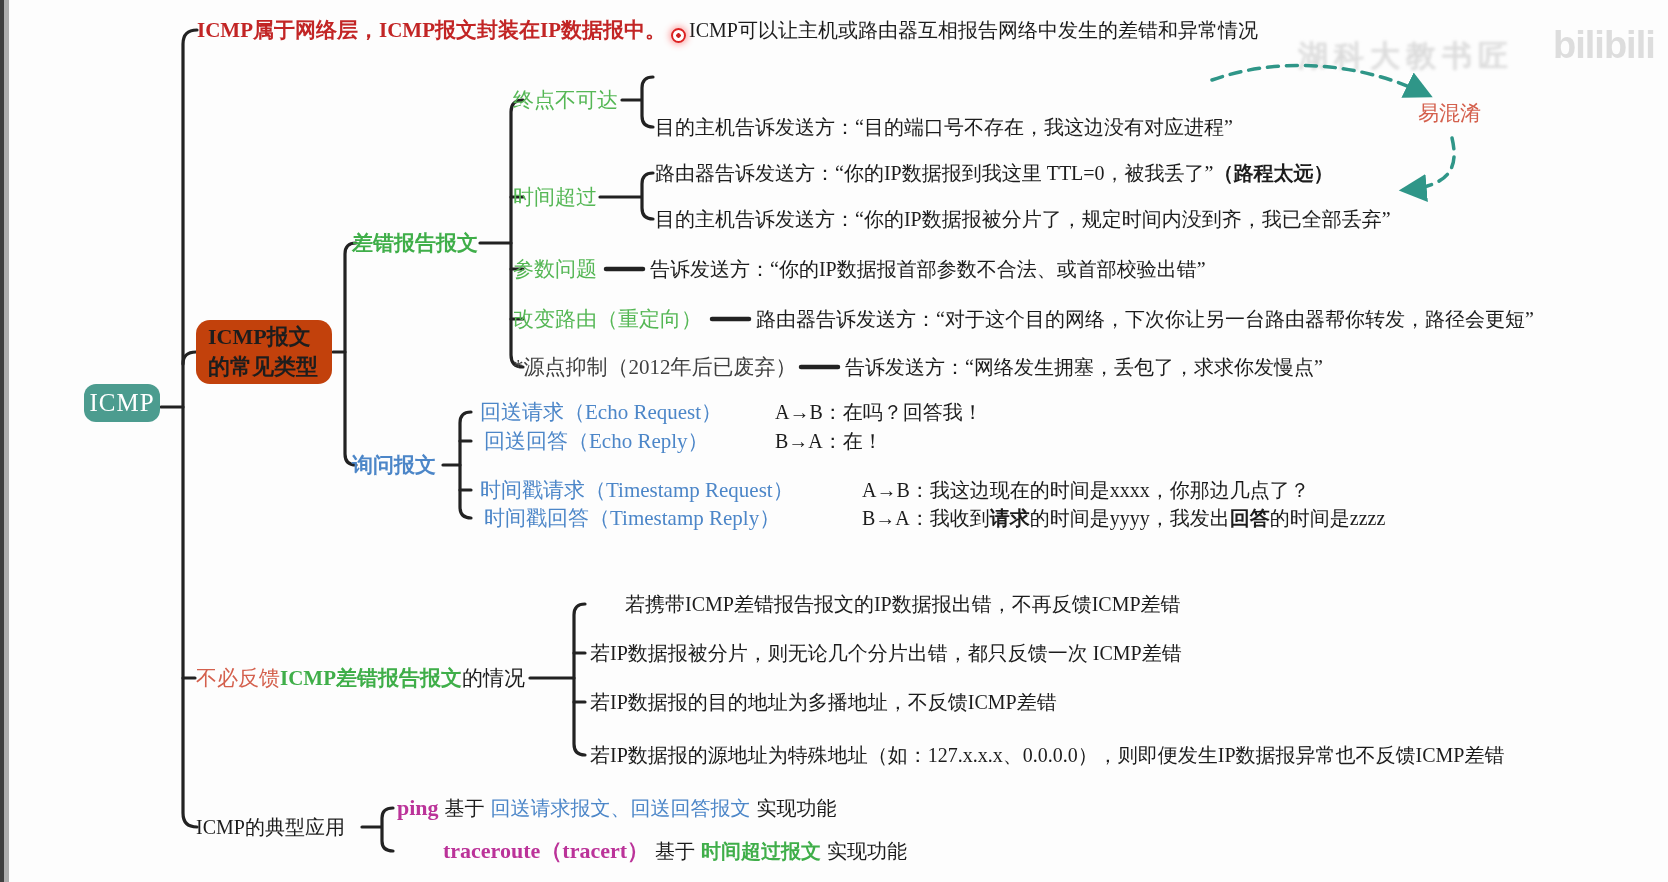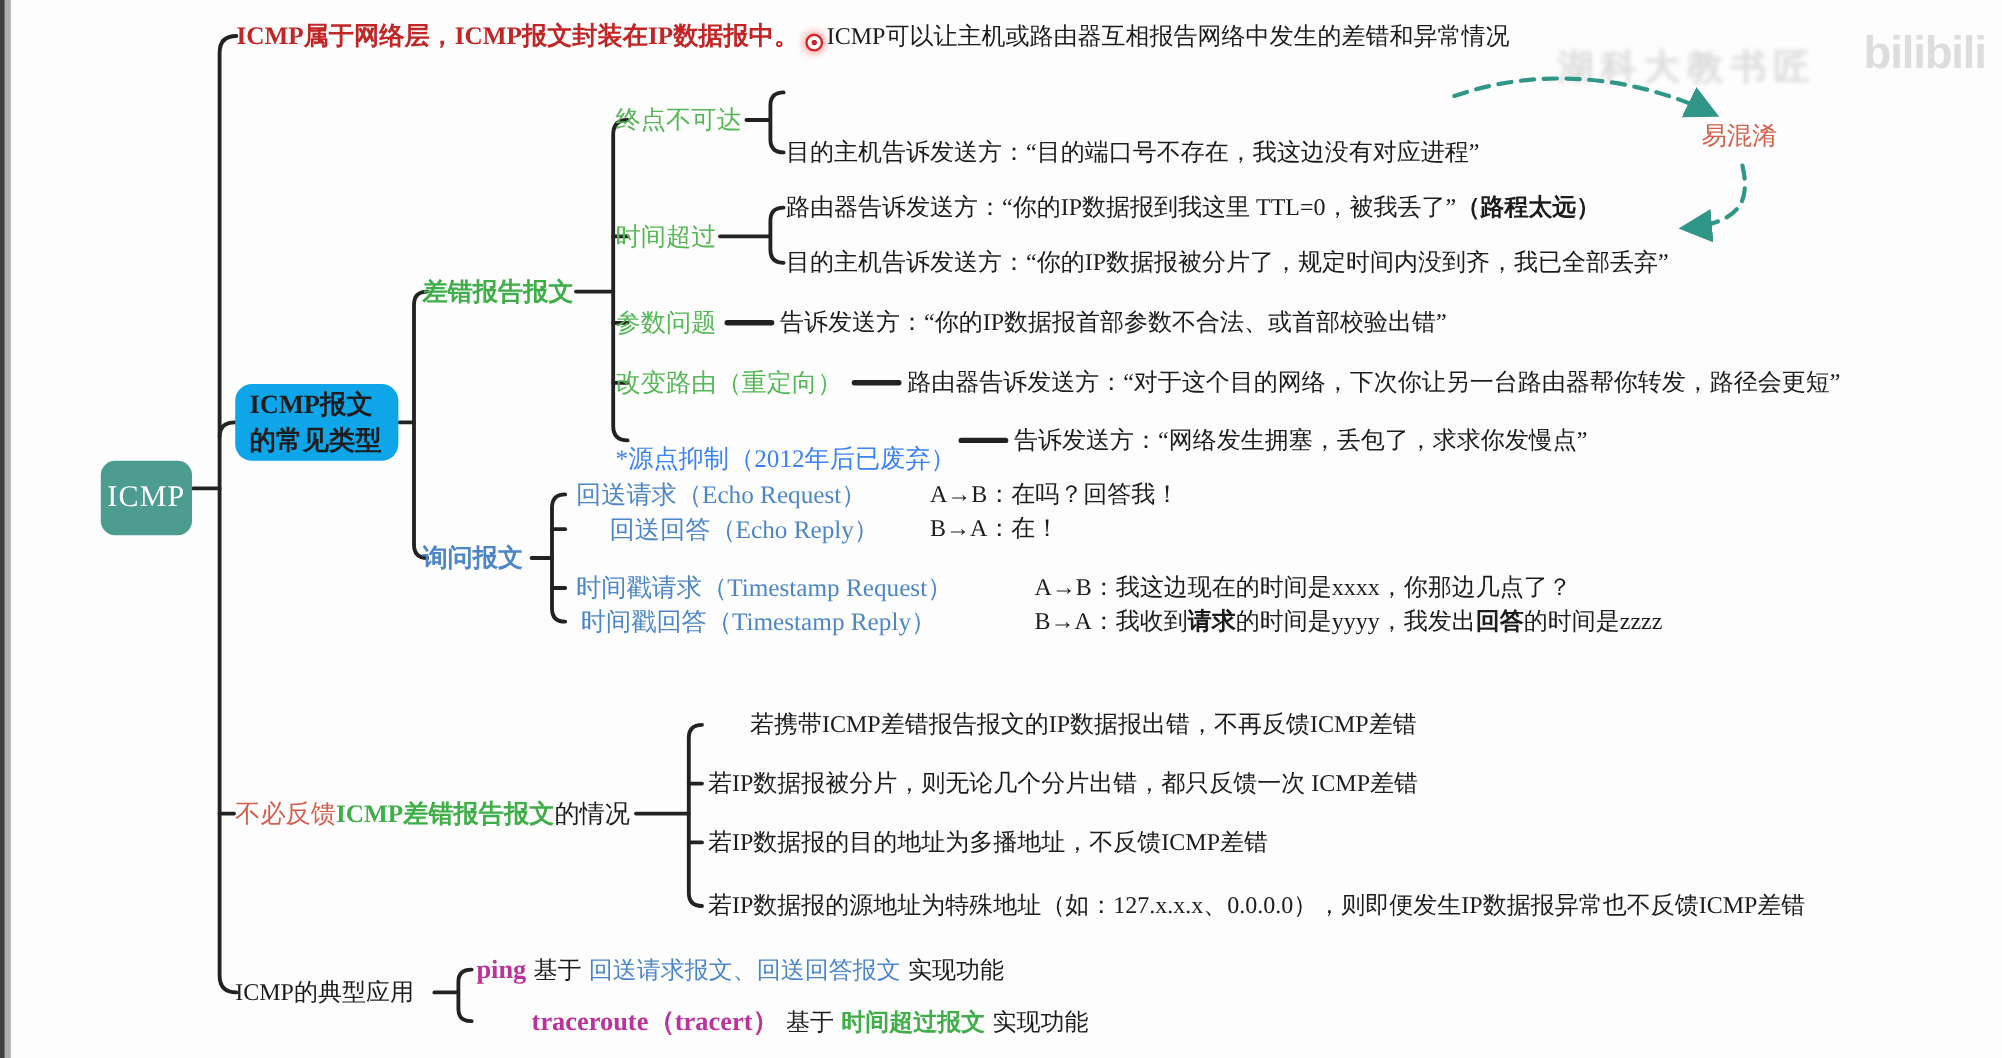--- a/index.html
+++ b/index.html
@@ -14,33 +14,33 @@
   .edge-light{position:absolute;left:4px;top:0;width:5px;height:100%;background:#aeaeae;}
   svg.wires{position:absolute;left:0;top:0;pointer-events:none;}
   .row{position:absolute;white-space:nowrap;font-size:20px;line-height:28px;}
   .em{font-weight:bold;}
   .red{color:#c22525;font-weight:bold;font-size:21px;}
   .salmon{color:#d4604d;}
   .green{color:#55b755;}
   .greenbold{color:#3fae49;font-weight:bold;}
   .blue{color:#4c86c8;}
   .bluebold{color:#4c86c8;font-weight:bold;}
-  .gray{color:#3b82f6;margin-top:15px;}
+  .gray{color:#404040;}
   .magenta{color:#bb3399;font-weight:bold;font-size:22px;}
   .lbl{font-size:21px;font-family:Liberation Serif, serif;}
   .gap{margin:0 6px;}
   .node{position:absolute;display:flex;align-items:center;justify-content:center;}
   .root-node{
-    left:84px;top:384px;width:76px;height:62px;
+    left:84px;top:384px;width:76px;height:38px;
     background:#4c9c8f;border-radius:12px;color:#ffffff;
     font-size:25px;letter-spacing:1px;
   }
   .types-node{
     left:196px;top:320px;width:136px;height:64px;
-    background:#0ea5e9;border-radius:14px;color:#1d1d1d;
+    background:#c2410c;border-radius:14px;color:#1d1d1d;
     font-weight:bold;font-size:22px;line-height:30px;
     flex-direction:column;align-items:flex-start;padding-left:12px;box-sizing:border-box;
   }
   .laser{
     display:inline-block;width:11px;height:11px;border-radius:50%;
     border:2px solid #dd2222;
     background:radial-gradient(circle,#cc2222 0 2px,#ffffff 2.5px 100%);
     box-shadow:0 0 6px 2px rgba(255,70,70,.45);
     transform:translateY(6px);margin:0 3px 0 5px;vertical-align:baseline;
   }
@@ -147,21 +147,21 @@
   <div class="row" style="left:756px;top:305px;">路由器告诉发送方：“对于这个目的网络，下次你让另一台路由器帮你转发，路径会更短”</div>
 
   <div class="row gray lbl" style="left:513px;top:353px;">*源点抑制（2012年后已废弃）</div>
   <div class="row" style="left:845px;top:353px;">告诉发送方：“网络发生拥塞，丢包了，求求你发慢点”</div>
 
   <div class="row bluebold lbl" style="left:352px;top:451px;">询问报文</div>
 
   <div class="row blue lbl" style="left:480px;top:398px;">回送请求（Echo Request）</div>
   <div class="row" style="left:775px;top:398px;text-align:center;">A→B：在吗？回答我！</div>
 
-  <div class="row blue lbl" style="left:508px;top:427px;">回送回答（Echo Reply）</div>
+  <div class="row blue lbl" style="left:484px;top:427px;">回送回答（Echo Reply）</div>
   <div class="row" style="left:775px;top:427px;">B→A：在！</div>
 
   <div class="row blue lbl" style="left:480px;top:476px;">时间戳请求（Timestamp Request）</div>
   <div class="row" style="left:862px;top:476px;">A→B：我这边现在的时间是xxxx，你那边几点了？</div>
 
   <div class="row blue lbl" style="left:484px;top:504px;text-align:right;">时间戳回答（Timestamp Reply）</div>
   <div class="row" style="left:862px;top:504px;text-align:right;">
     <span>B→A：我收到</span><span class="em">请求</span><span>的时间是yyyy，我发出</span><span class="em">回答</span><span>的时间是zzzz</span>
   </div>
 

